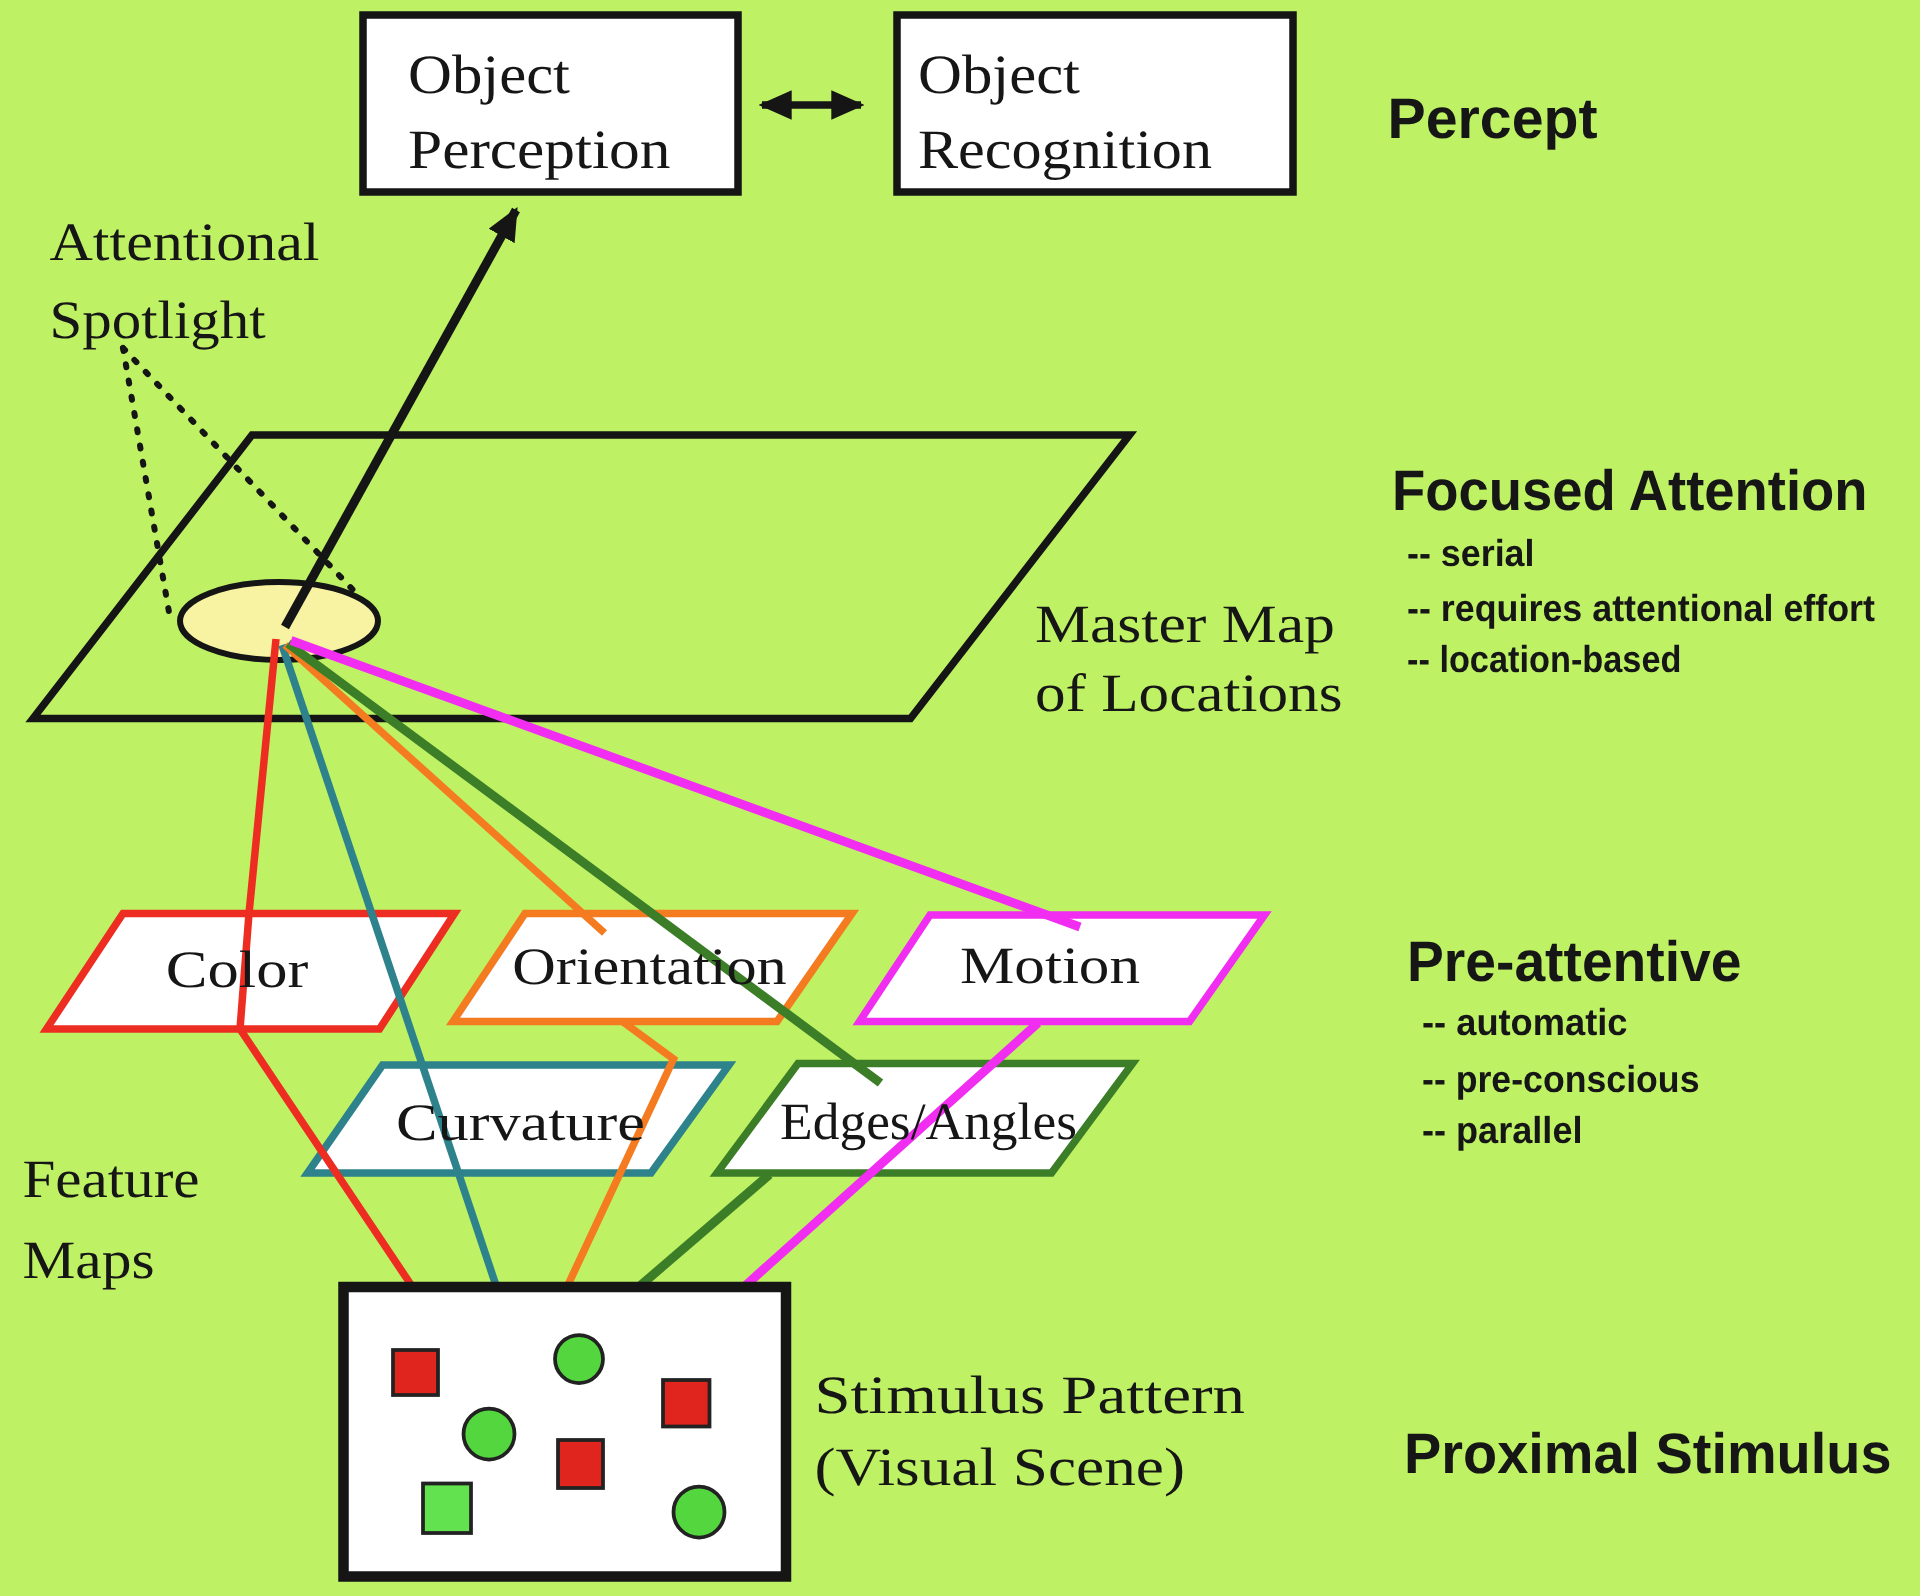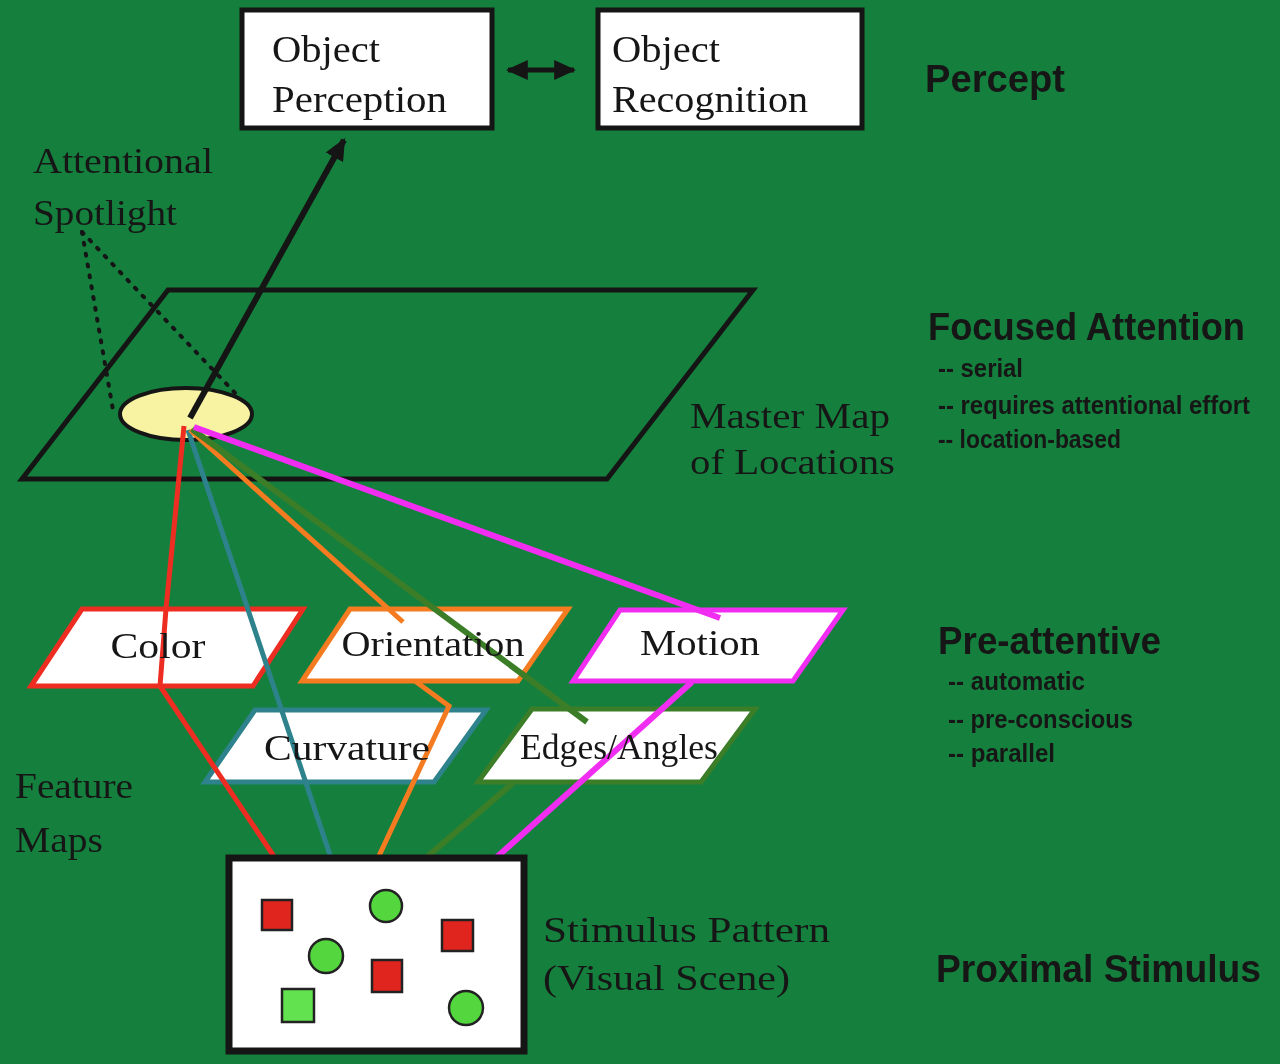--- a/index.html
+++ b/index.html
@@ -1,16 +1,16 @@
 <!DOCTYPE html>
 <html><head>
 <meta charset="utf-8">
 <style>
   html,body{margin:0;padding:0;background:#ffffff;}
-  .stage{position:relative;width:1280px;height:1064px;background:#15803d;overflow:hidden;text-align:center;}
+  .stage{position:relative;width:1280px;height:1064px;background:#bef264;overflow:hidden;text-align:center;}
   svg{display:block;}
   text{font-family:"Liberation Serif","DejaVu Serif",serif;fill:#161616;}
   .blue-head{font-family:"Liberation Sans","DejaVu Sans",sans-serif;font-weight:bold;font-size:38px;}
   .blue-bullet{font-family:"Liberation Sans","DejaVu Sans",sans-serif;font-weight:bold;font-size:25px;}
   .serif-lg{font-size:36px;}
   .box-label{font-size:37px;}
   .fm-label{font-size:35px;text-anchor:middle;}
 </style>
 </head>
 <body>

